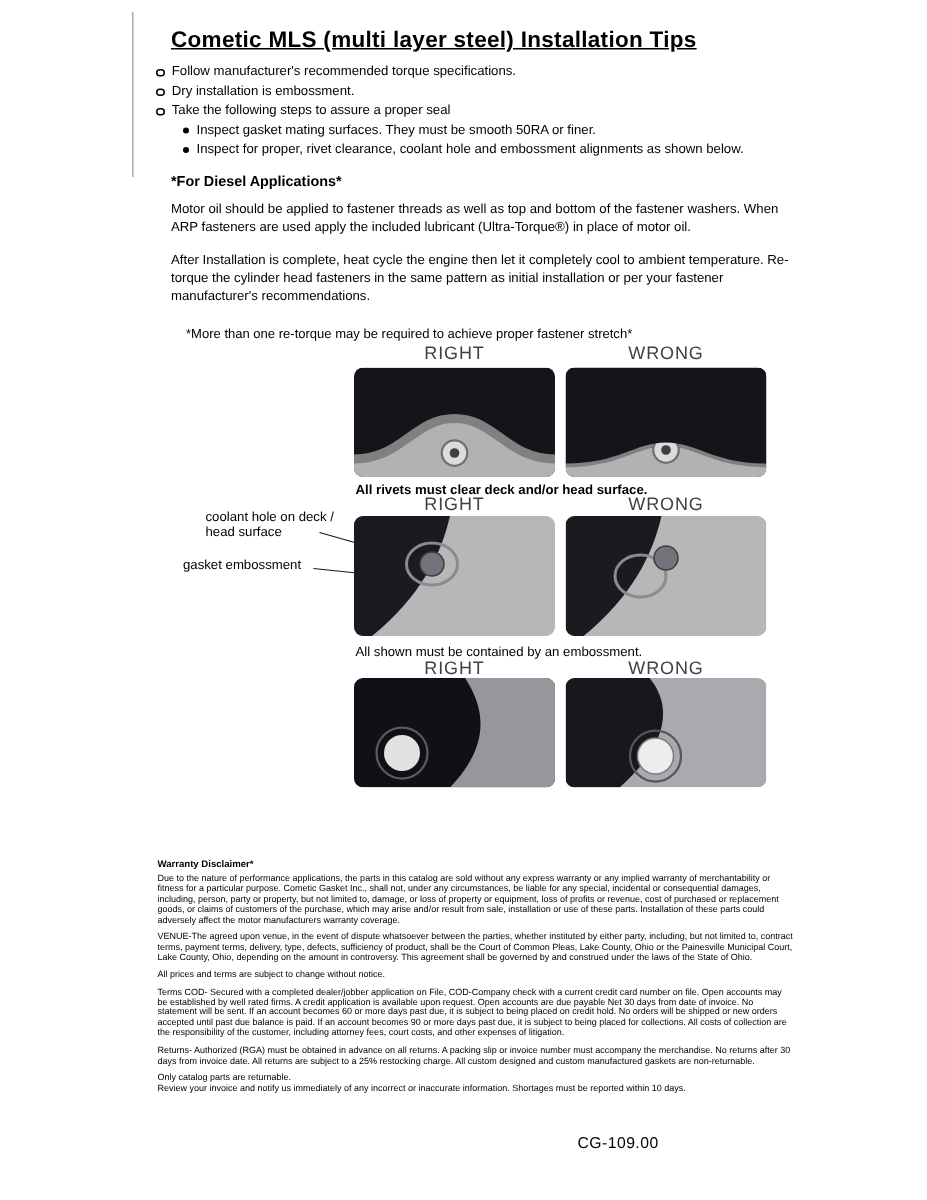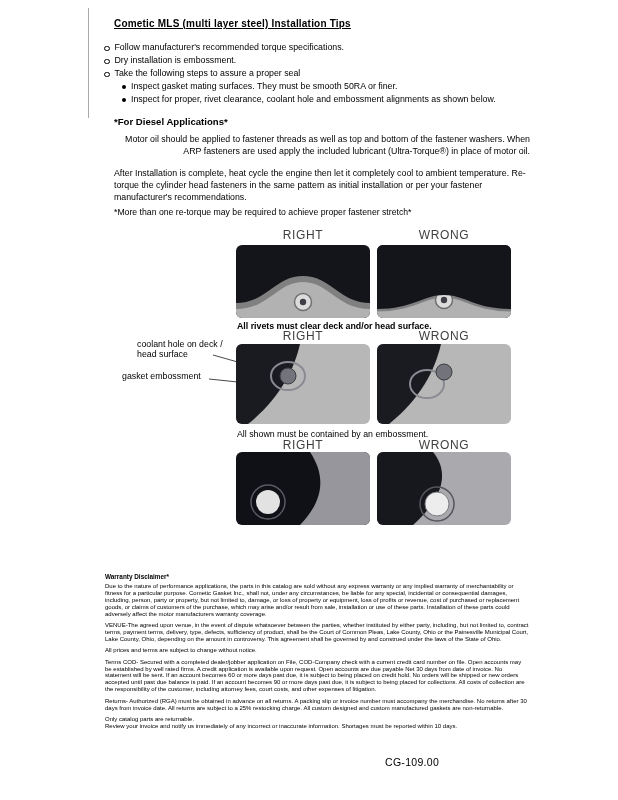--- a/index.html
+++ b/index.html
@@ -3,33 +3,33 @@
 <meta charset="utf-8">
 <style>
   html,body{margin:0;padding:0;background:#ffffff;}
   .page{
     position:relative;width:618px;height:800px;background:#ffffff;color:#000000;
     font-family:"Liberation Sans", sans-serif;overflow:hidden;
   }
   .edge-line{position:absolute;left:88px;top:8px;width:1px;height:110px;background:#aaaaaa;}
   .title{
     position:absolute;left:114px;top:18px;margin:0;
-    font-size:10px;font-weight:bold;text-decoration:underline;letter-spacing:.2px;text-align:right;
+    font-size:15px;font-weight:bold;text-decoration:underline;letter-spacing:.2px;text-align:right;
   }
   .tips{position:absolute;left:104px;top:41px;width:430px;font-size:8.8px;line-height:13px;}
   .tip-row{display:flex;align-items:flex-start;}
   .tip-row.sub{margin-left:18px;}
   .dot{flex:0 0 auto;margin:4.5px 5px 0 0;}
   .dot.hollow{width:3.5px;height:3.5px;border:1px solid #000;border-radius:50%;}
   .dot.filled{width:4px;height:4px;background:#000;border-radius:50%;margin-top:5px;}
   .diesel-h{position:absolute;left:114px;top:116px;margin:0;font-size:9.6px;font-weight:bold;}
   .para{position:absolute;left:114px;width:416px;margin:0;font-size:8.8px;line-height:11.8px;}
-  .p1{top:134px;text-align:right;}
+  .p1{top:134px;}
   .p2{top:168px;}
-  .note{position:absolute;left:114px;top:207px;margin:0;font-size:8.7px;}
+  .note{position:absolute;left:114px;top:207px;margin:10px;font-size:8.7px;}
   .dlabel{
     position:absolute;width:134px;text-align:center;
     font-size:12px;letter-spacing:.6px;color:#404040;
   }
   .dimg{position:absolute;width:134px;border-radius:6px;overflow:hidden;line-height:0;}
   .caption{position:absolute;font-size:8.8px;line-height:10.5px;}
   .anno{position:absolute;font-size:8.8px;line-height:9.8px;}
   .leaders{position:absolute;left:203px;top:344px;}
   .disc-wrap{position:absolute;left:105px;top:573px;width:424px;}
   .disc-h{font-size:6.4px;font-weight:bold;margin:0 0 3px 0;}

